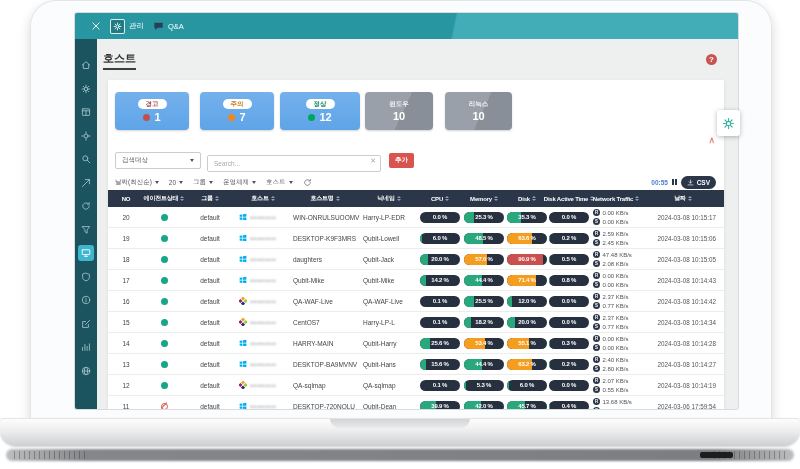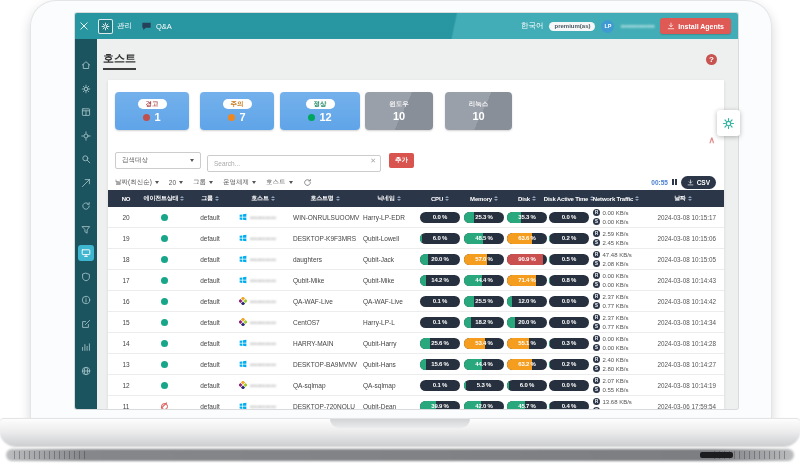--- a/index.html
+++ b/index.html
@@ -14,21 +14,21 @@
   .base-bar{position:absolute;left:700px;top:452px;width:33px;height:6px;background:#1d1d1f;border-radius:2px;z-index:2;}
   .ticks{position:absolute;top:451px;height:8px;width:72px;background:repeating-linear-gradient(90deg,rgba(35,35,38,.5) 0 1px,transparent 1px 5px);z-index:2;opacity:.65;}
   .ticks.l{left:14px;} .ticks.r{right:14px;}
 
   
   .screen{position:absolute;left:75px;top:13px;width:663px;height:396px;background:#eef0f0;overflow:hidden;border-radius:2px;box-shadow:0 0 0 1px #d9dbdd;}
 
   
   .navbar{position:absolute;left:0;top:0;right:0;height:26px;background:#2da4ae;display:flex;align-items:center;z-index:6;}
   .navbar::after{content:"";position:absolute;inset:0;background:linear-gradient(102deg,rgba(0,30,40,.10) 57%,rgba(255,255,255,.10) 57.3%);pointer-events:none;}
-  .nav-left{display:flex;align-items:center;gap:9px;padding-left:4px;position:relative;z-index:1;}
+  .nav-left{display:flex;align-items:center;gap:9px;padding-left:16px;position:relative;z-index:1;}
   .nav-chip{display:flex;align-items:center;gap:4px;color:#fff;font-size:7.5px;}
   .gear-box{width:13px;height:13px;border:1px solid rgba(255,255,255,.85);border-radius:2px;background:rgba(0,0,0,.18);display:flex;align-items:center;justify-content:center;}
   .nav-right{margin-left:auto;display:flex;align-items:center;gap:6px;padding-right:7px;position:relative;z-index:1;}
   .nav-lang{color:#fff;font-size:7.5px;}
   .plan-badge{background:#f5f7f8;color:#4c5a63;font-size:6px;border-radius:7px;padding:1.5px 5px;font-weight:bold;}
   .avatar{width:13px;height:13px;border-radius:50%;background:#3f9ad2;color:#fff;font-size:5.5px;font-weight:bold;display:flex;align-items:center;justify-content:center;}
   .email-masked{color:#eafafa;font-size:5.5px;filter:blur(1.2px);opacity:.8;letter-spacing:-.5px;}
   .install-btn{display:flex;align-items:center;gap:3px;background:#e05a55;border-radius:3px;height:16px;padding:0 7px;color:#fff;font-size:7px;font-weight:bold;box-shadow:0 1px 1px rgba(0,0,0,.15);}
 
   
@@ -130,36 +130,20 @@
         </span>
         <span class="nav-chip">
           <span id="nav-bubble">
               <svg width="11" height="11" viewBox="0 0 10 10" style="display:block">
                 <g fill="#27405a" stroke="none">
                   <path d="M1.2 1.6h7.6v4.6H4.4L2 8.2V6.2H1.2Z"></path>
                 </g>
               </svg>
             </span>
           <span>Q&amp;A</span>
-        </span>
-      </div>
-      <div class="nav-right">
-        <span class="nav-lang">한국어</span>
-        <span class="plan-badge">premium(as)</span>
-        <span class="avatar">LP</span>
-        <span class="email-masked">●●●●●●●●●●●●</span>
-        <span class="install-btn">
-          <span id="nav-dl">
-              <svg width="8" height="8" viewBox="0 0 10 10" style="display:block">
-                <g fill="none" stroke="#ffffff" stroke-width="0.9" stroke-linecap="round" stroke-linejoin="round">
-                  <path d="M5 1.4v4.4M3 3.9l2 2.1 2-2.1M1.6 8.4h6.8"></path>
-                </g>
-              </svg>
-            </span>
-          <span>Install Agents</span>
         </span>
       </div>
     </div>
 
     <div class="sidebar" id="sidebar">
         <div class="side-icon" style="top: 18px;">
           <svg width="10" height="10" viewBox="0 0 10 10" style="display:block">
             <g fill="none" stroke="#9dbec4" stroke-width="0.9" stroke-linecap="round" stroke-linejoin="round">
               <path d="M1.3 5 5 1.7 8.7 5M2.3 4.4V8.5h5.4V4.4"></path>
             </g>

